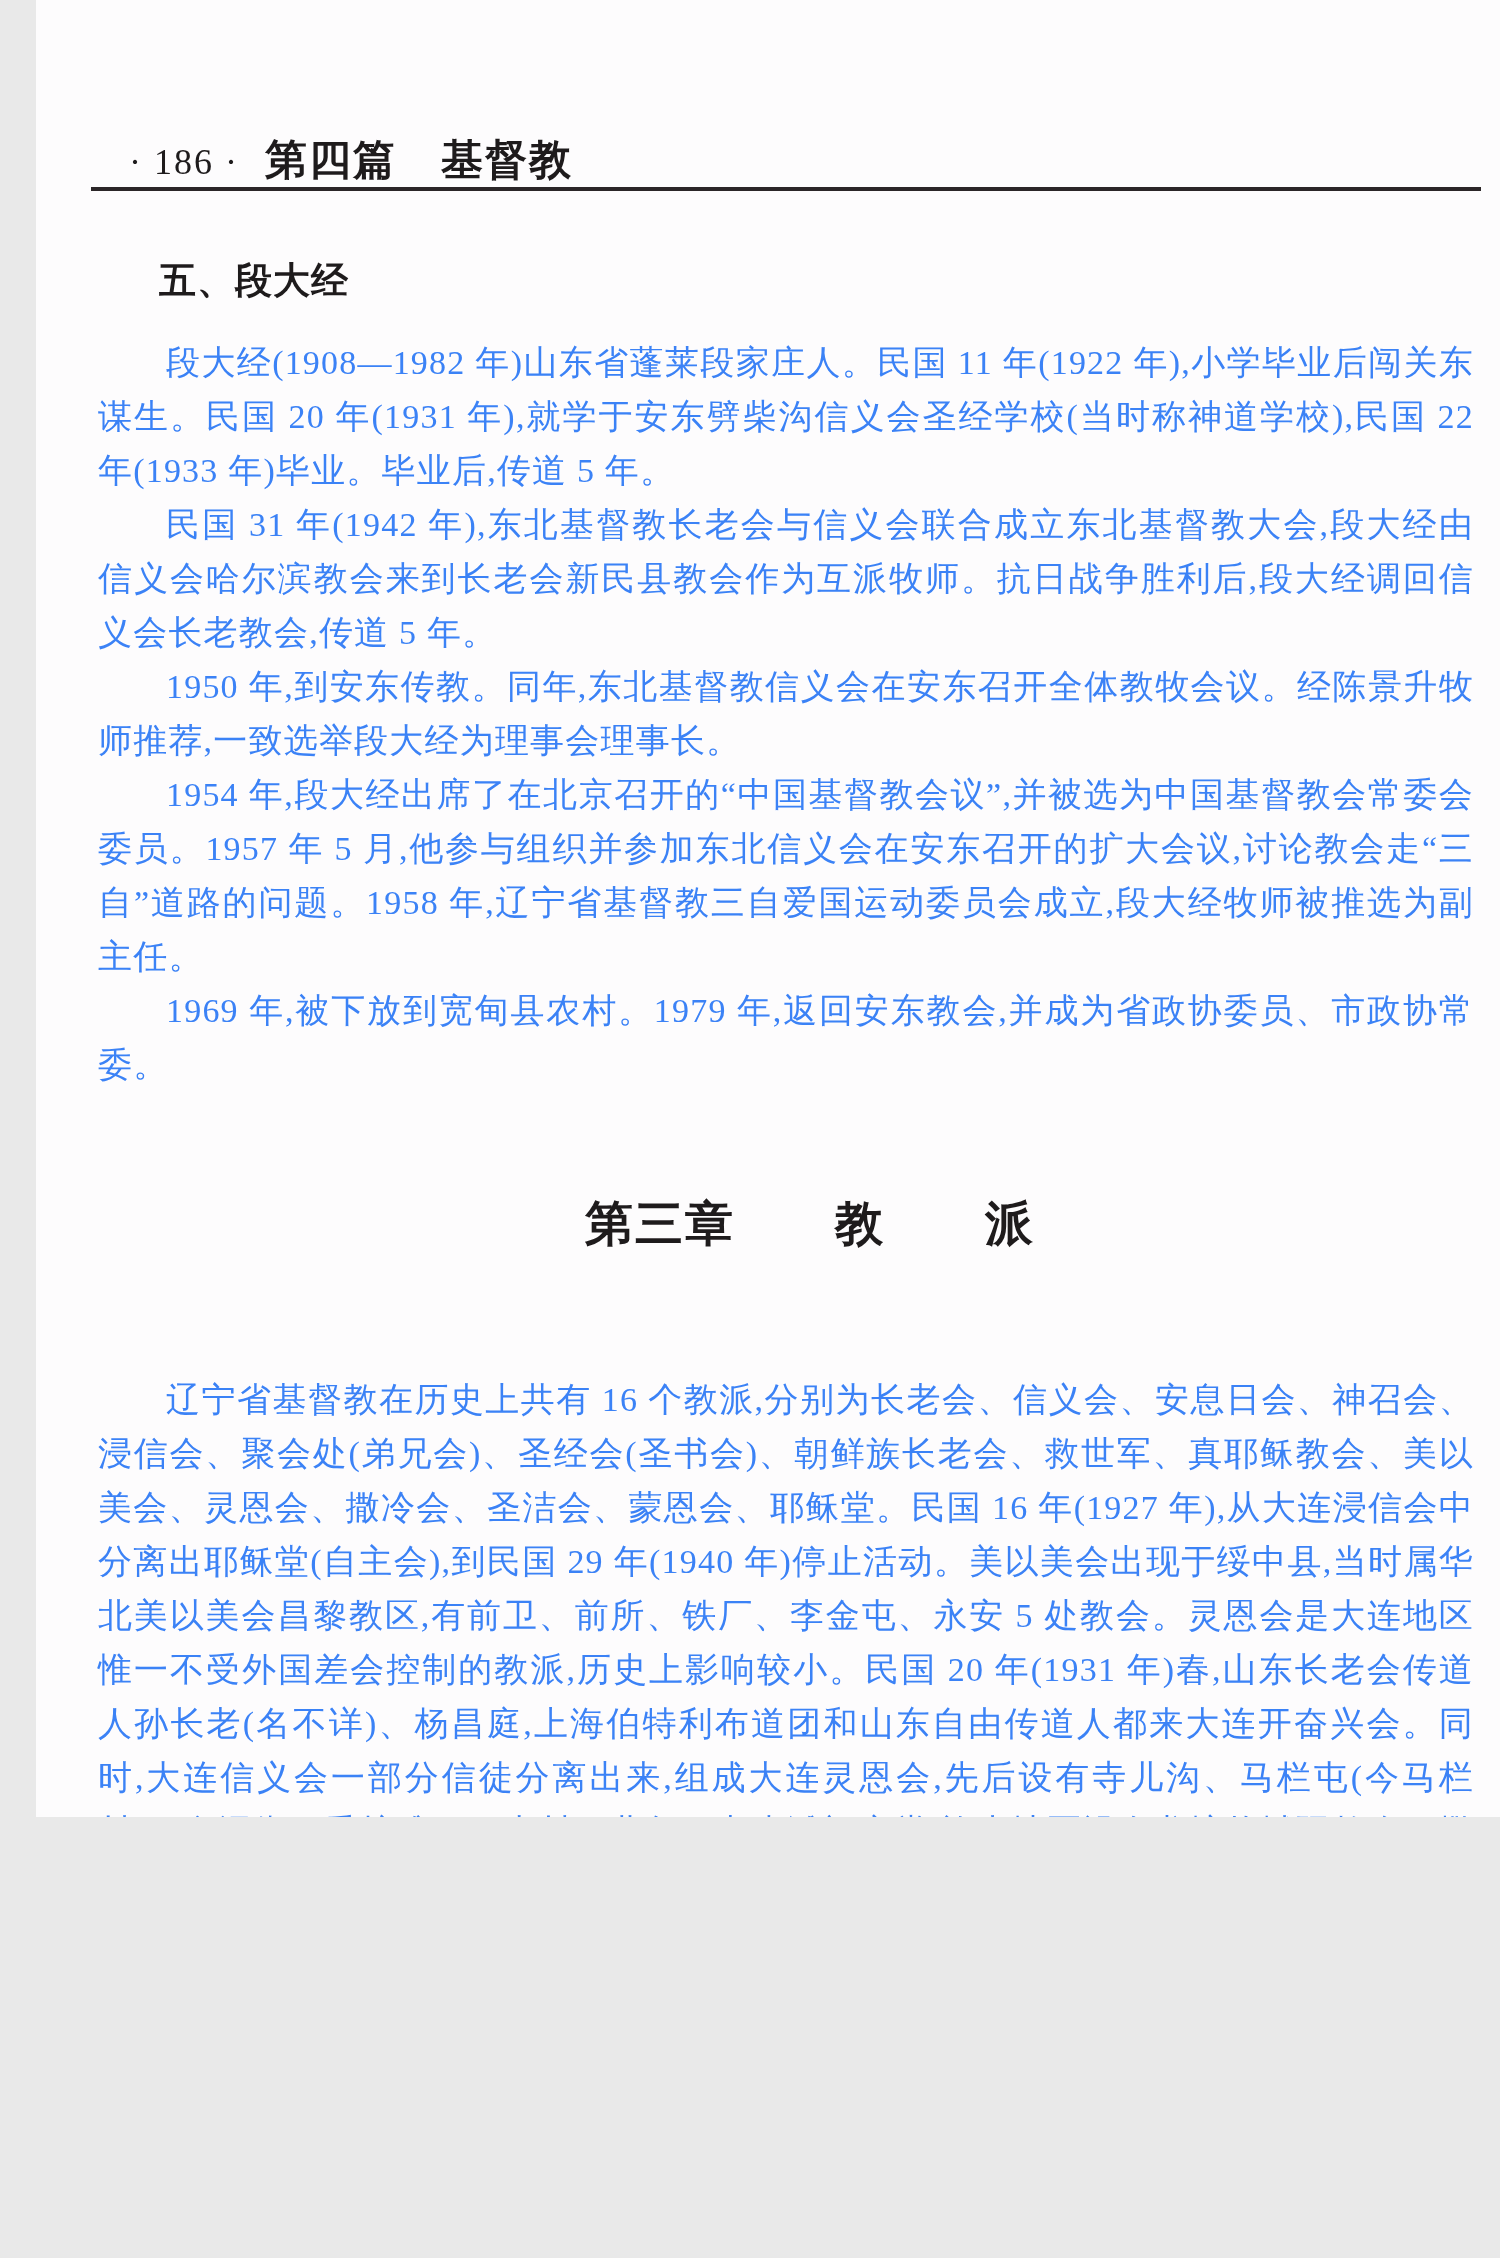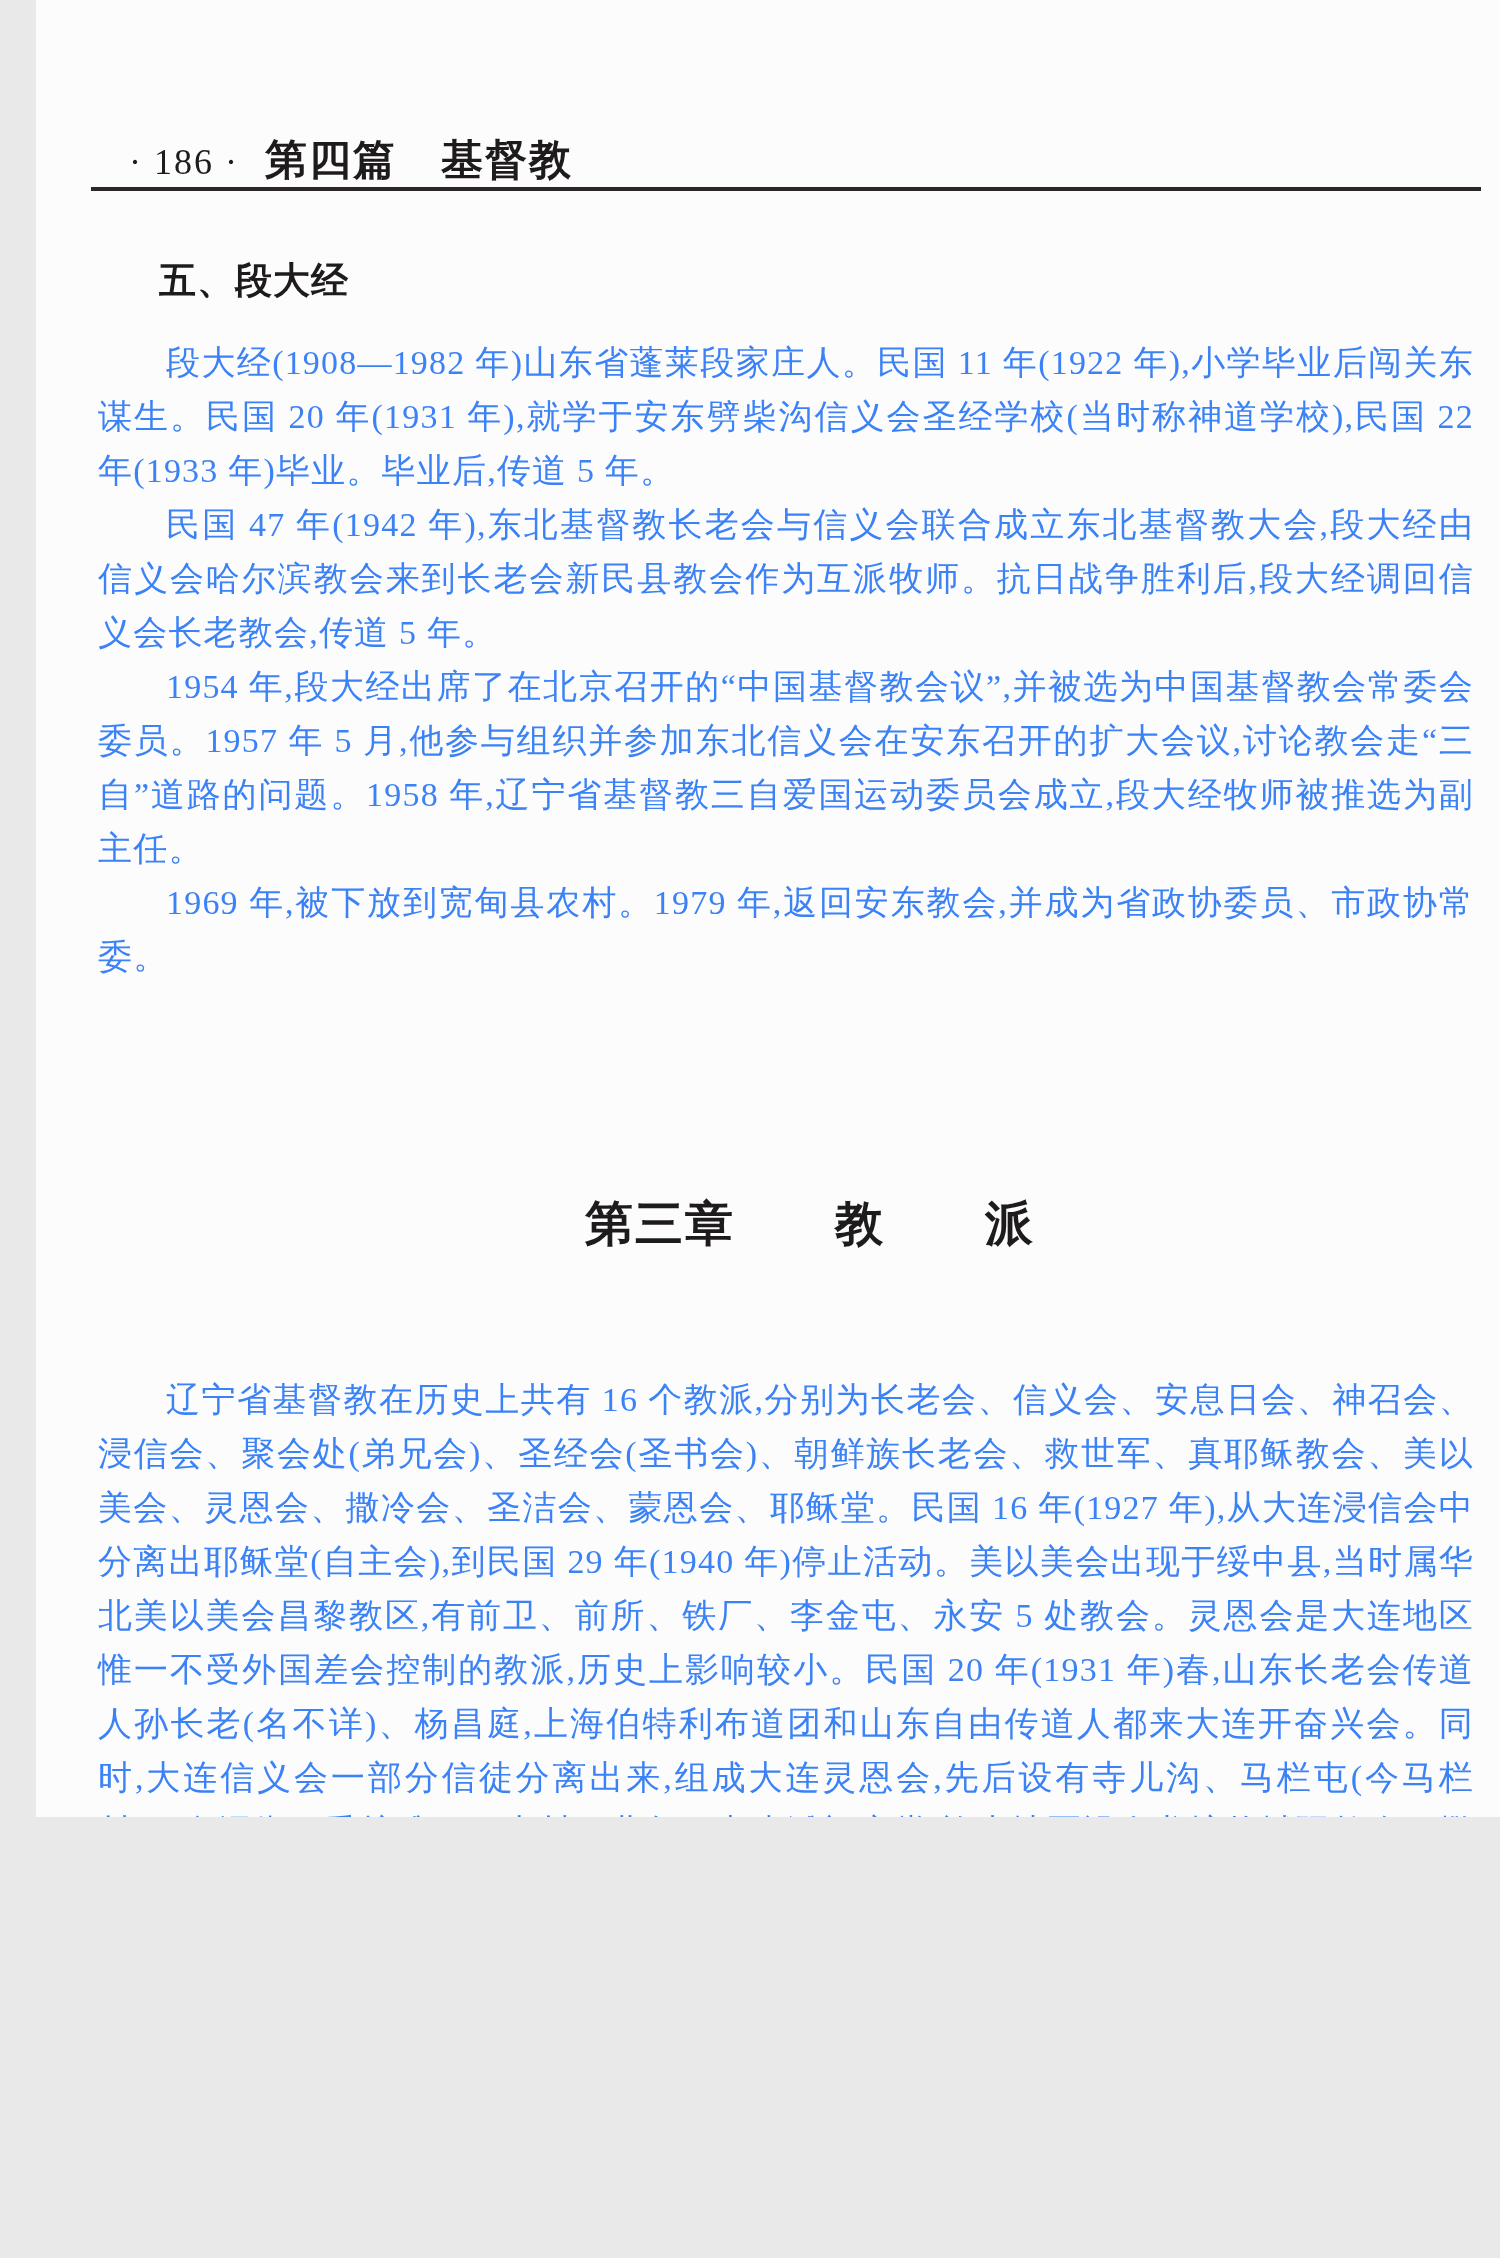--- a/index.html
+++ b/index.html
@@ -99,21 +99,22 @@
     <span class="page-number">· 186 ·</span>
     <span class="part-title">第四篇　基督教</span>
   </div>
 
   <div class="head-rule"></div>
 
   <div class="section-heading">五、段大经</div>
 
   <div class="section-body">
     <p class="para">段大经(1908—1982 年)山东省蓬莱段家庄人。民国 11 年(1922 年),小学毕业后闯关东谋生。民国 20 年(1931 年),就学于安东劈柴沟信义会圣经学校(当时称神道学校),民国 22 年(1933 年)毕业。毕业后,传道 5 年。</p>
-    <p class="para">民国 47 年(1942 年),东北基督教长老会与信义会联合成立东北基督教大会,段大经由信义会哈尔滨教会来到长老会新民县教会作为互派牧师。抗日战争胜利后,段大经调回信义会长老教会,传道 5 年。</p>
+    <p class="para">民国 31 年(1942 年),东北基督教长老会与信义会联合成立东北基督教大会,段大经由信义会哈尔滨教会来到长老会新民县教会作为互派牧师。抗日战争胜利后,段大经调回信义会长老教会,传道 5 年。</p>
+    <p class="para">1950 年,到安东传教。同年,东北基督教信义会在安东召开全体教牧会议。经陈景升牧师推荐,一致选举段大经为理事会理事长。</p>
     <p class="para">1954 年,段大经出席了在北京召开的“中国基督教会议”,并被选为中国基督教会常委会委员。1957 年 5 月,他参与组织并参加东北信义会在安东召开的扩大会议,讨论教会走“三自”道路的问题。1958 年,辽宁省基督教三自爱国运动委员会成立,段大经牧师被推选为副主任。</p>
     <p class="para">1969 年,被下放到宽甸县农村。1979 年,返回安东教会,并成为省政协委员、市政协常委。</p>
   </div>
 
   <div class="chapter-heading">第三章　　教　　派</div>
 
   <div class="chapter-body">
     <p class="para">辽宁省基督教在历史上共有 16 个教派,分别为长老会、信义会、安息日会、神召会、浸信会、聚会处(弟兄会)、圣经会(圣书会)、朝鲜族长老会、救世军、真耶稣教会、美以美会、灵恩会、撒冷会、圣洁会、蒙恩会、耶稣堂。民国 16 年(1927 年),从大连浸信会中分离出耶稣堂(自主会),到民国 29 年(1940 年)停止活动。美以美会出现于绥中县,当时属华北美以美会昌黎教区,有前卫、前所、铁厂、李金屯、永安 5 处教会。灵恩会是大连地区惟一不受外国差会控制的教派,历史上影响较小。民国 20 年(1931 年)春,山东长老会传道人孙长老(名不详)、杨昌庭,上海伯特利布道团和山东自由传道人都来大连开奋兴会。同时,大连信义会一部分信徒分离出来,组成大连灵恩会,先后设有寺儿沟、马栏屯(今马栏村)、泉涌街、香炉礁、西山村、北甸、老虎滩福音堂,旅大地区设有龙塘牧城驿教会。撒冷会曾出现于西丰县。弟兄会(聚公处)曾出现于朝阳、北票、凌源。圣洁会在朝鲜族信徒中昙花一现。蒙恩会系满洲基督教会寺儿沟教会(在大连)解体后,由史恒山牧师在 1945 年筹建的,第二年即告解体。</p>
   </div>
 

